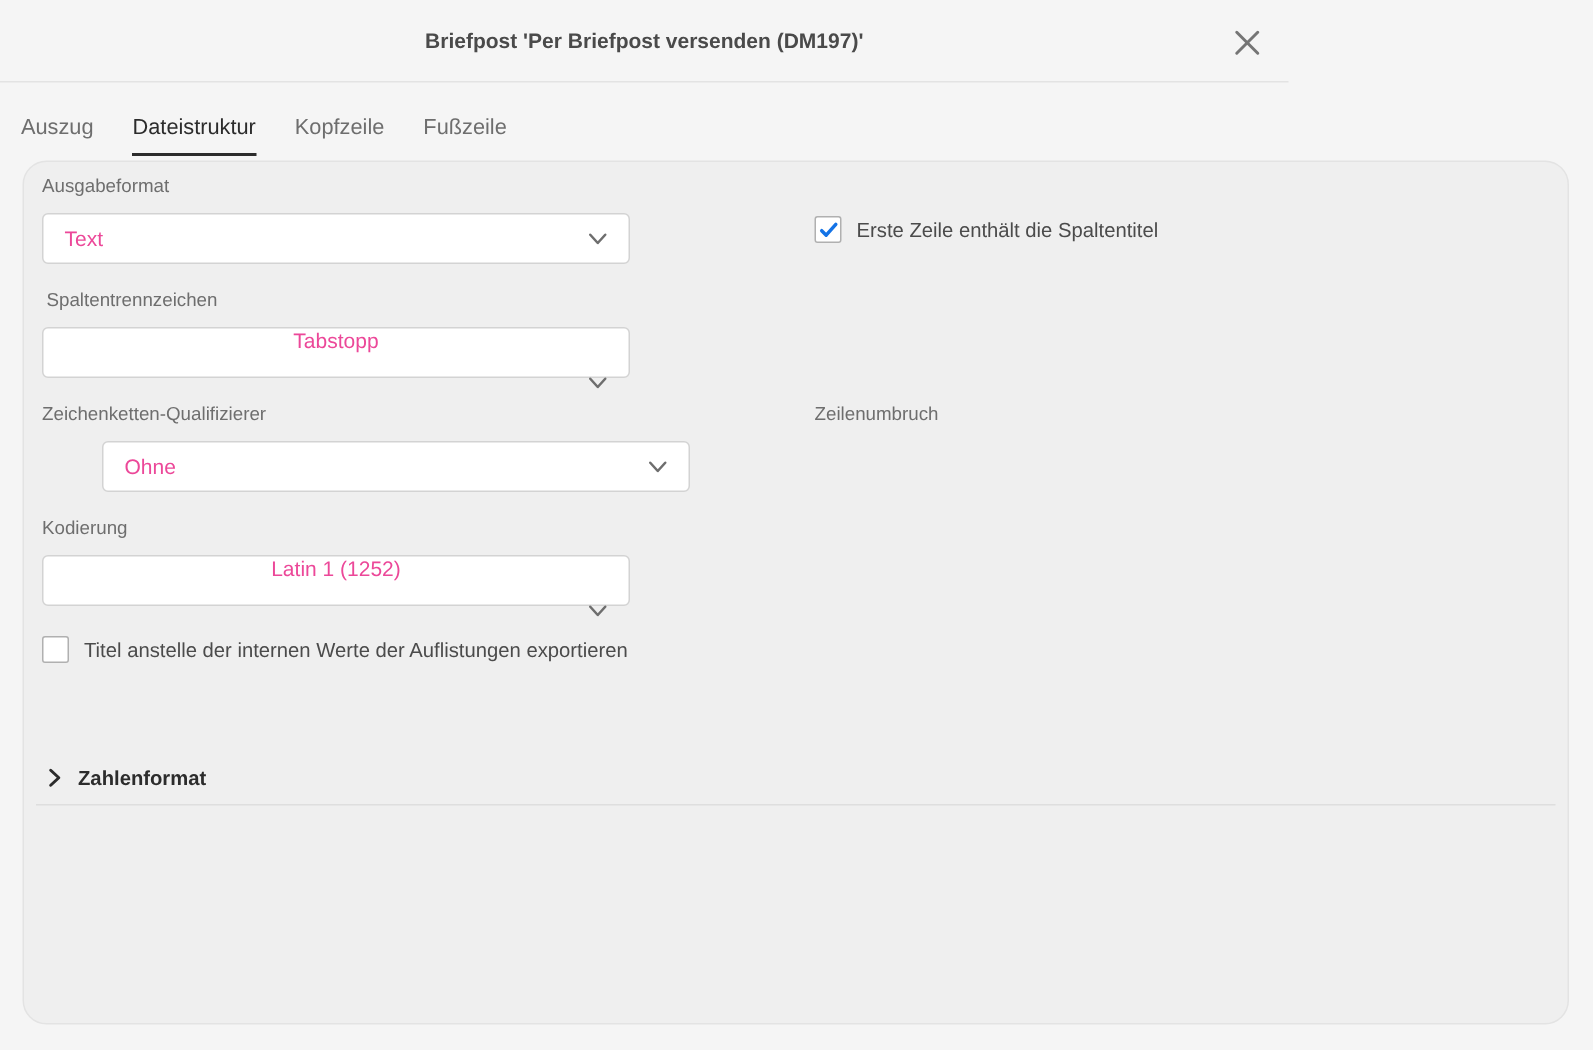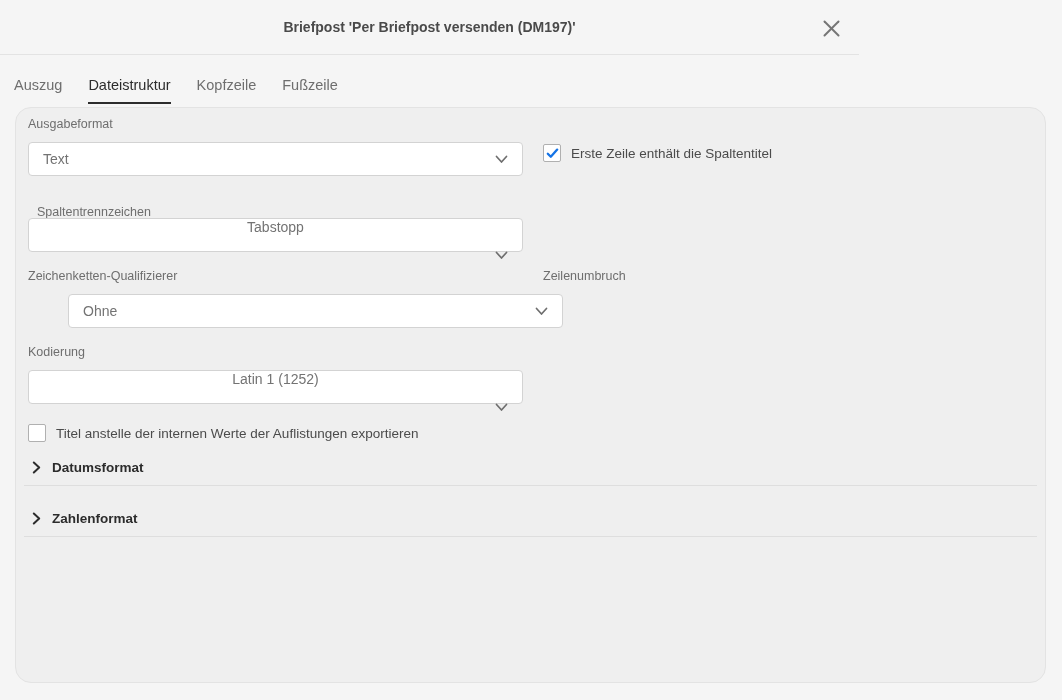--- a/index.html
+++ b/index.html
@@ -40,24 +40,24 @@
   
   .panel {
     position:absolute; left:15px; top:107px; width:1031px; height:576px;
     background:#efefef; border:1px solid #e3e3e3; border-radius:16px;
   }
 
   .field-label {
     position:absolute; font-size:12.5px; color:#6e6e6e; white-space:nowrap;
   }
   .select {
-    position:absolute; width:495px; height:34px;
+    position:absolute; width:392px; height:34px;
     background:#ffffff; border:1px solid #d3d3d3; border-radius:4px;
     display:flex; align-items:center; padding:0 14px;
-    font-size:14px; color:#737373; cursor:pointer; white-space:nowrap;gap:16px;
+    font-size:14px; color:#ec4899; cursor:pointer; white-space:nowrap;gap:16px;
   }
   .select .chev { margin-left:auto; display:flex; }
 
   .checkbox-row {
     position:absolute; display:flex; align-items:center; gap:10px; cursor:pointer;
   }
   .checkbox-box {
     width:18px; height:18px; flex:0 0 18px;
     background:#ffffff; border:1px solid #b0b0b0; border-radius:2px;
     display:flex; align-items:center; justify-content:center;
@@ -70,21 +70,21 @@
     position:absolute; left:8px; width:1013px; height:36px;
     display:flex; align-items:center; gap:11px; padding-left:8px;
     border-bottom:1px solid #dedede; cursor:pointer;
     font-size:13.5px; font-weight:700; color:#2c2c2c;
   }
 
   
   #lbl-output      { left:12px;  top:9px;  }
   #sel-output      { left:12px;  top:34px; }
   #cb-firstline    { left:527px; top:36px; }
-  #lbl-separator   { left:21px;  top:85px;margin-top:12px; }
+  #lbl-separator   { left:15px;  top:85px; }
   #sel-separator   { left:12px;  top:110px;flex-direction:column;}
   #lbl-qualifier   { left:12px;  top:161px;}
   #sel-qualifier   { left:12px;  top:186px;margin-left:40px;}
   #lbl-linebreak   { left:527px; top:161px;}
   #sel-linebreak   { left:527px; top:186px;}
   #lbl-encoding    { left:12px;  top:237px;}
   #sel-encoding    { left:12px;  top:262px;flex-direction:column;}
   #cb-exporttitles { left:12px;  top:316px;}
   #sec-dateformat  { top:342px; }
   #sec-numformat   { top:393px; }
@@ -166,28 +166,20 @@
 
   <div class="checkbox-row" id="cb-exporttitles">
     <span class="checkbox-box">
       <svg width="13" height="13" viewBox="0 0 13 13">
           <path d="M1.8 6.8 L4.8 9.8 L11.2 2.6" fill="none" stroke="#1473e6" stroke-width="2.3" stroke-linecap="round" stroke-linejoin="round"></path>
         </svg>
     </span>
     <span class="checkbox-label">Titel anstelle der internen Werte der Auflistungen exportieren</span>
   </div>
 
-  <div class="section-header" id="sec-dateformat">
-    <span style="display:flex;">
-      <svg width="9" height="13" viewBox="0 0 9 13">
-          <path d="M1.8 1.5 L7.2 6.5 L1.8 11.5" fill="none" stroke="#2c2c2c" stroke-width="2" stroke-linecap="round" stroke-linejoin="round"></path>
-        </svg>
-    </span>
-    <span>Datumsformat</span>
-  </div>
 
   <div class="section-header" id="sec-numformat">
     <span style="display:flex;">
       <svg width="9" height="13" viewBox="0 0 9 13">
           <path d="M1.8 1.5 L7.2 6.5 L1.8 11.5" fill="none" stroke="#2c2c2c" stroke-width="2" stroke-linecap="round" stroke-linejoin="round"></path>
         </svg>
     </span>
     <span>Zahlenformat</span>
   </div>
 

